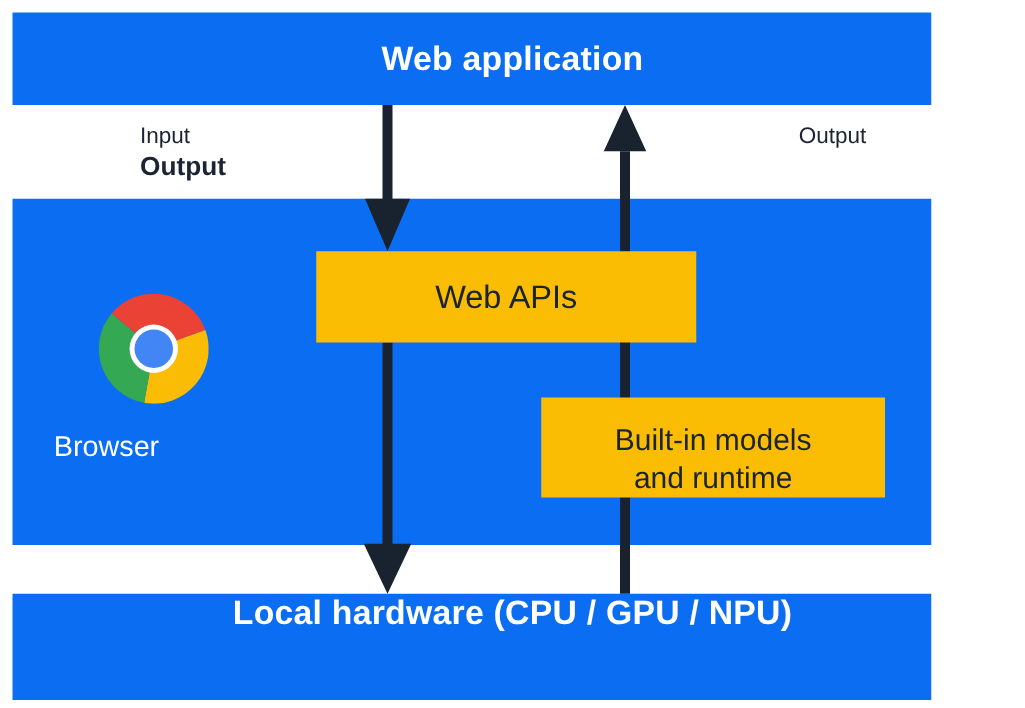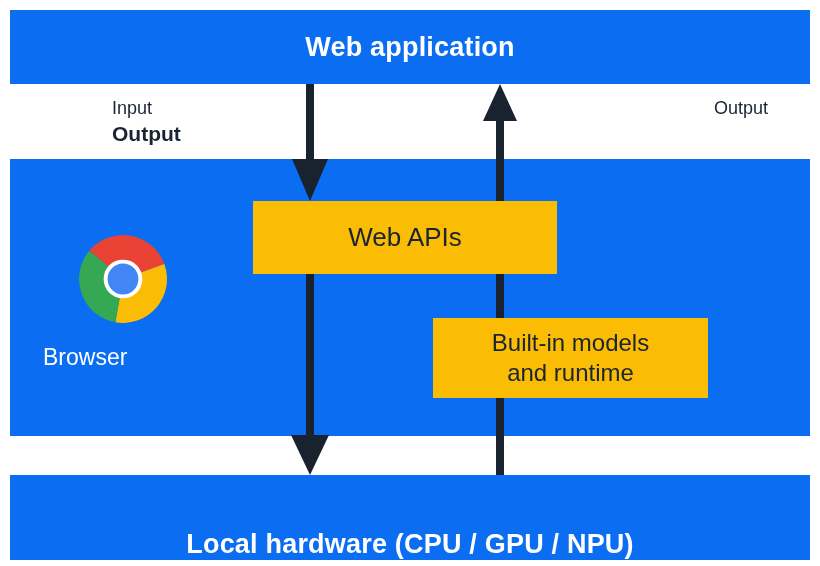--- a/index.html
+++ b/index.html
@@ -1,47 +1,47 @@
 <!DOCTYPE html>
 <html><head>
 <meta charset="utf-8">
 <style>
   html,body{margin:0;padding:0;background:#ffffff;}
   .root{
     position:relative;
-    width:820px;height:566px;
+    width:745px;height:566px;
     background:#ffffff;
     font-family:"Liberation Sans", sans-serif;
     overflow:hidden;
   }
   .band{
     position:absolute;left:10px;width:800px;
     background:#0B6EF2;
     z-index:0;
   }
   .band-top{top:10px;height:74px;display:flex;align-items:center;justify-content:center;}
   .band-mid{top:159px;height:277px;}
-  .band-bottom{top:475px;height:85px;display:flex;align-items:flex-end;justify-content:center;}
+  .band-bottom{top:475px;height:85px;display:flex;align-items:flex-start;justify-content:center;}
   .band-title{
     color:#ffffff;font-size:27px;font-weight:700;letter-spacing:.2px;
   }
   
   .io-block{position:absolute;top:96px;color:#1A2433;z-index:1;}
   .io-left{left:112px;text-align:left;}
   .io-right{right:52px;text-align:left;}
   .io-caption{font-size:18px;font-weight:400;line-height:24px;}
   .io-value{font-size:21px;font-weight:700;line-height:28px;}
   
   .ybox{
     position:absolute;background:#FBBC04;z-index:2;
     display:flex;align-items:center;justify-content:center;text-align:center;
     color:#1A2433;font-weight:400;
   }
   .ybox-webapis{left:253px;top:201px;width:304px;height:73px;font-size:26px;}
-  .ybox-builtin{left:433px;top:318px;width:275px;height:80px;font-size:24px;line-height:30px;}
+  .ybox-builtin{left:433px;top:318px;width:275px;height:80px;font-size:24px;line-height:30px;align-items:flex-end;}
   
   .shaft{position:absolute;width:8px;background:#19222F;z-index:1;}
   .shaft-down-a{left:306px;top:84px;height:80px;}
   .shaft-down-b{left:306px;top:274px;height:162px;}
   .shaft-up{left:496px;top:121px;height:354px;}
   .head{position:absolute;width:0;height:0;z-index:1;}
   .head-down-mid{
     left:292px;top:159px;
     border-left:18px solid transparent;border-right:18px solid transparent;
     border-top:42px solid #19222F;

